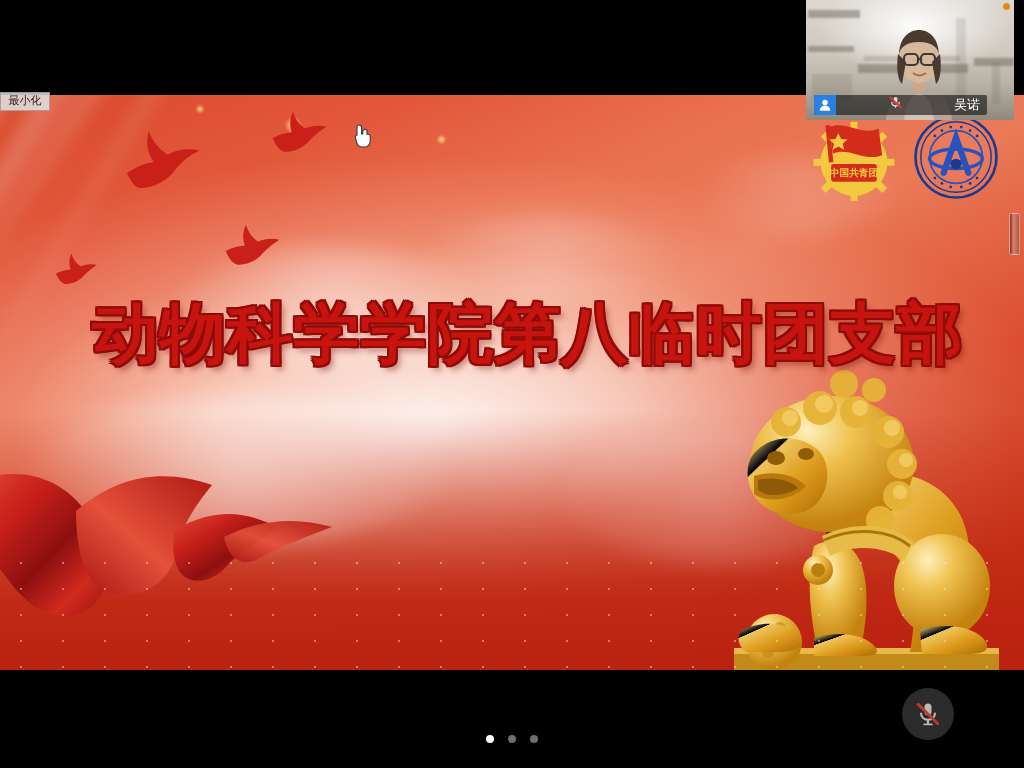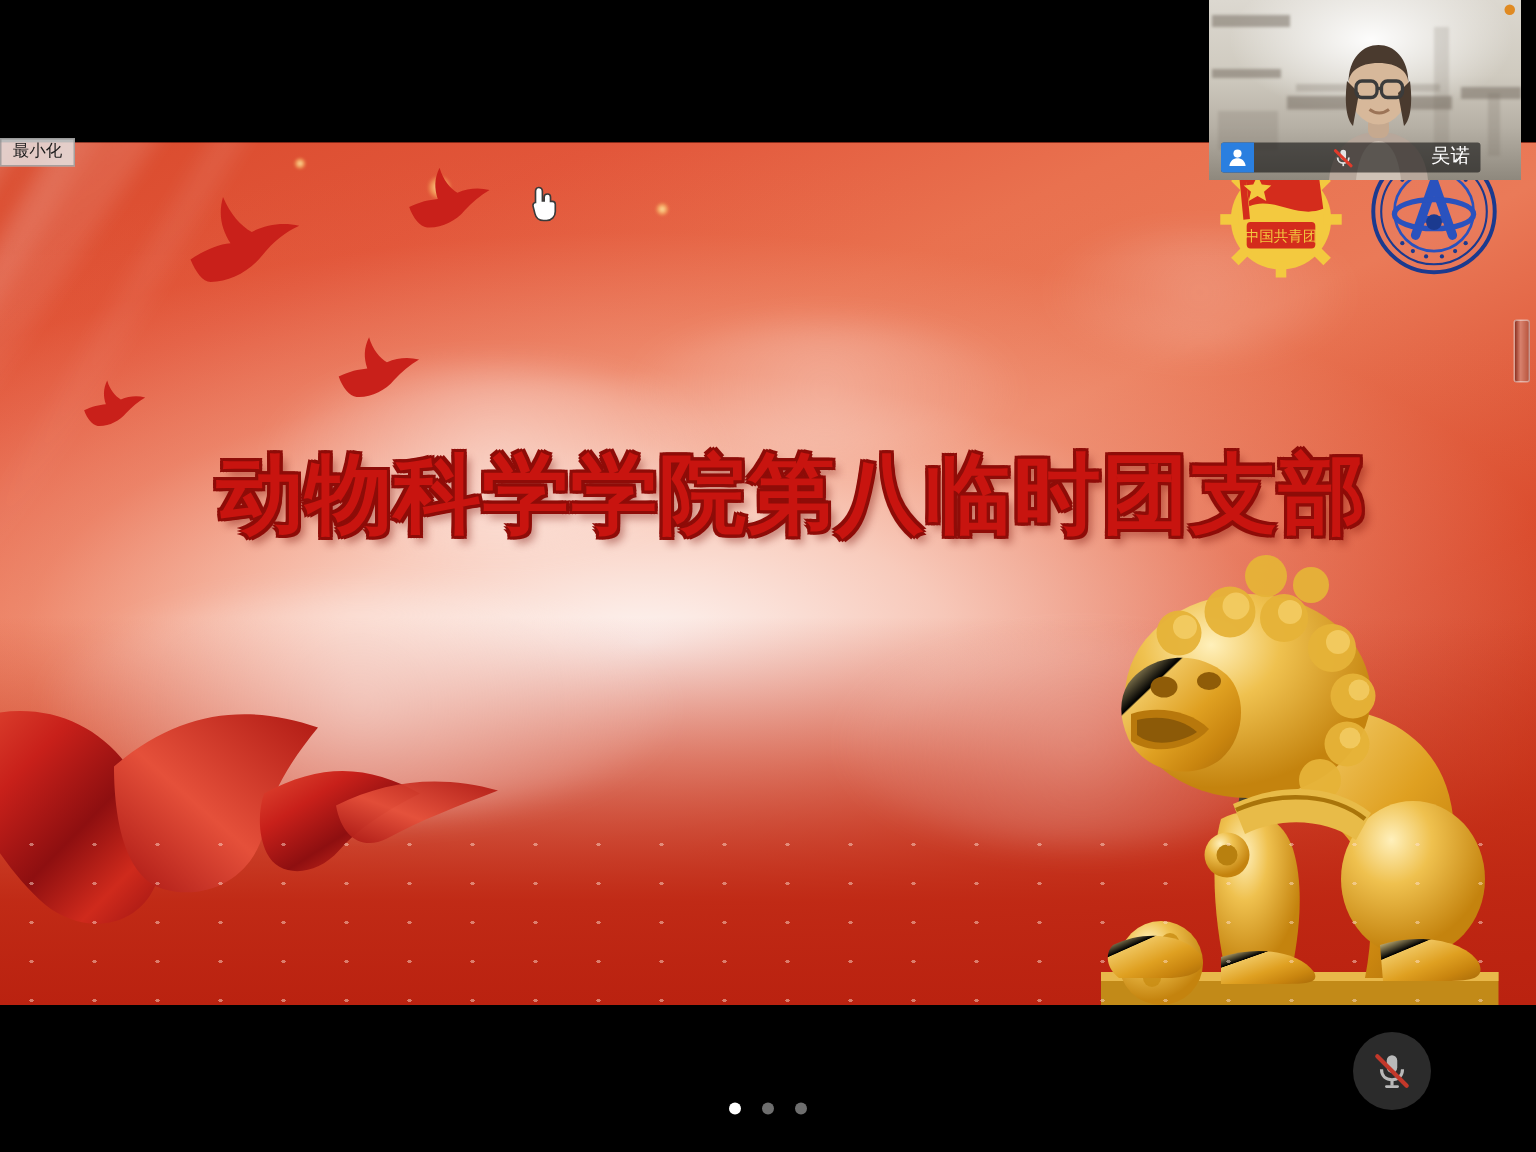--- a/index.html
+++ b/index.html
@@ -102,22 +102,22 @@
 
   
   .ribbon { position: absolute; left: -20px; top: 330px; width: 430px; height: 240px; }
 
   
   .lion { position: absolute; right: 10px; bottom: 0px; width: 300px; height: 310px; }
 
   
   .emblem-row {
     position: absolute;
-    right: 24px; top: 2px;
-    display: flex; align-items: center; gap: 14px;
+    right: 24px; top: 18px;
+    display: flex; align-items: center; gap: 14px; font-weight: bold;
   }
   .emblem { width: 88px; height: 88px; }
 
   
   .title-block {
     position: absolute;
     left: 0; right: 0; top: 200px;
     text-align: center;
     pointer-events: none;
   }
@@ -127,21 +127,21 @@
     color: #c8140f;
     letter-spacing: 1px;
     line-height: 1.18;
     text-shadow:
        2px 0 0 #8e0c08, -2px 0 0 #8e0c08,
        0 2px 0 #8e0c08, 0 -2px 0 #8e0c08,
        2px 2px 0 #8e0c08, -2px 2px 0 #8e0c08,
        2px -2px 0 #8e0c08, -2px -2px 0 #8e0c08,
        4px 5px 6px rgba(120,10,5,.45);
   }
-  .title-line1 { font-size: 58px; padding-left: 32px; }
+  .title-line1 { font-size: 66px; padding-left: 32px; }
   .title-line2 { font-size: 62px; margin-top: 22px; }
 
   
   .cursor { position: absolute; left: 352px; top: 28px; width: 22px; height: 26px; }
 
   
   .edge-scroll {
     position: absolute;
     right: 4px; top: 118px;
     width: 9px; height: 40px;
@@ -189,21 +189,21 @@
     filter: blur(1px);
   }
   .wc-person {
     position: absolute;
     left: 78px; top: 24px; width: 70px; height: 96px;
   }
 
   .webcam-label {
     position: absolute;
     left: 8px; bottom: 5px;
-    display: flex; align-items: center;
+    display: flex; align-items: flex-start;
     height: 20px;
     background: rgba(20,20,20,0.62);
     border-radius: 2px;
     padding-right: 7px;
     gap: 47px;
   }
   .label-avatar {
     width: 22px; height: 20px;
     background: #2a7fe0;
     display: flex; align-items: center; justify-content: center;

